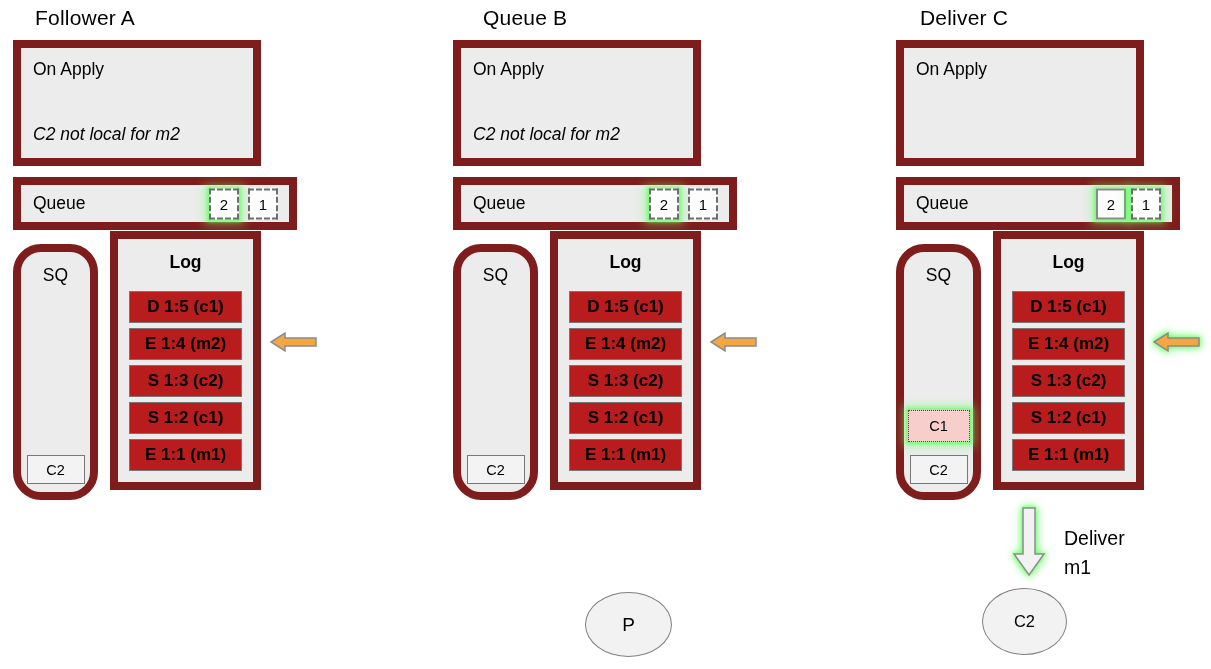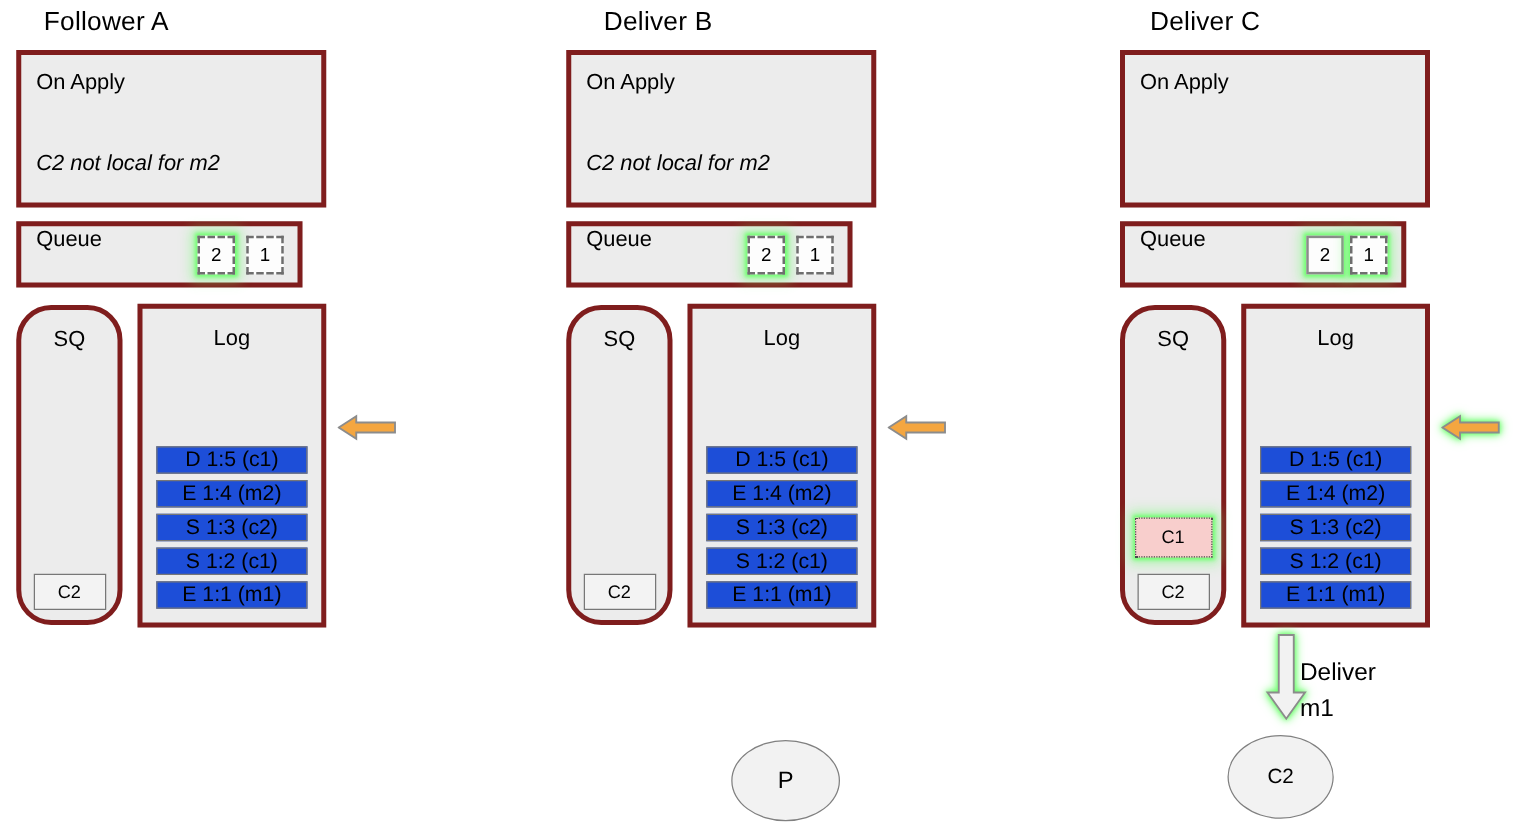--- a/index.html
+++ b/index.html
@@ -16,28 +16,28 @@
 
   .col { position: absolute; top: 0; width: 320px; height: 669px; }
 
   .node-title {
     position: absolute; top: 6px; left: 22px;
     font-size: 21px; font-weight: normal; letter-spacing: 0.2px;
   }
 
   .box {
     position: absolute; box-sizing: border-box;
-    background: #ececec; border: 4px solid #7f1d1d;
+    background: #ececec; border: 8px solid #7f1d1d;
   }
 
   .apply-box { top: 40px; left: 0; width: 248px; height: 126px; padding: 9px 12px; }
   .apply-label { font-size: 17.5px; line-height: 25px; }
   .apply-notes { font-size: 17.5px; line-height: 25px; font-style: italic; white-space: pre-line; margin-top: 40px; }
 
-  .queue-box { top: 177px; left: 0; width: 229px; height: 53px; display: flex; }
+  .queue-box { top: 177px; left: 0; width: 284px; height: 53px; display: flex; align-items: center; }
   .queue-label { font-size: 17.5px; margin-left: 12px; }
   .queue-items { position: absolute; right: 11px; top: 50%; transform: translateY(-50%); display: flex; gap: 9px; }
   .qitem {
     width: 30px; height: 31px; box-sizing: border-box;
     background: #fdfdfd; border: 2px dashed #6e6e6e;
     display: flex; align-items: center; justify-content: center;
     font-size: 15px;
   }
   .qitem.solid { border-style: solid; border-color: #8a8a8a; }
 
@@ -49,37 +49,37 @@
     position: absolute; left: 50%; transform: translateX(-50%);
     width: 58px; height: 29px; box-sizing: border-box;
     background: #f3f3f3; border: 1.5px solid #777;
     display: flex; align-items: center; justify-content: center;
     font-size: 14.5px;
   }
   .sq-item.pos-bottom { bottom: 8px; }
   .sq-item.pos-upper { bottom: 50px; }
   .sq-item.pink { background: #f8cecc; border: 1.6px dotted #4a4a4a; width: 62px; height: 32px; }
 
-  .log-box { top: 243px; left: 97px; width: 151px; height: 259px; }
+  .log-box { top: 231px; left: 97px; width: 151px; height: 259px; font-weight: bold; }
   .log-entries { position: absolute; left: 11px; right: 11px; bottom: 11px; display: flex; flex-direction: column; gap: 5px; }
   .log-entry {
-    height: 22px; box-sizing: border-box;
-    background: #1d4ed8; border: 1.5px solid #777;
+    height: 32px; box-sizing: border-box;
+    background: #b91c1c; border: 1.5px solid #777;
     display: flex; align-items: center; justify-content: center;
     font-size: 17px;
   }
 
   .arrow-left { position: absolute; left: 257px; top: 331px; width: 47px; height: 22px; }
   .arrow-left path { fill: #f4a640; stroke: #8c8c8c; stroke-width: 1.5; }
   .glow-filter { filter: drop-shadow(0 0 2px #6eff6e) drop-shadow(0 0 4px #6eff6e); }
 
   .down-arrow { position: absolute; left: 116px; top: 507px; width: 34px; height: 70px; }
   .down-arrow path { fill: #f2f2f2; stroke: #8c8c8c; stroke-width: 1.5; }
 
-  .deliver-label { position: absolute; left: 144px; top: 524px; font-size: 19.5px; line-height: 29px; white-space: pre-line; }
+  .deliver-label { position: absolute; left: 168px; top: 524px; font-size: 19.5px; line-height: 29px; white-space: pre-line; }
 
   .ellipse {
     position: absolute; box-sizing: border-box;
     background: #f2f2f2; border: 1.8px solid #808080; border-radius: 50%;
     display: flex; align-items: center; justify-content: center;
   }
   .p-ellipse { left: 132px; top: 592px; width: 87px; height: 65px; font-size: 19px; }
   .c2-ellipse { left: 86px; top: 588px; width: 85px; height: 67px; font-size: 16.5px; }
 </style>
 </head>
@@ -118,21 +118,21 @@
         <div class="log-entry">E 1:1 (m1)</div>
       </div>
     </div>
 
     <svg class="arrow-left" viewBox="0 0 47 22">
       <path d="M1,11 L15,2 L15,7 L46,7 L46,15 L15,15 L15,20 Z"></path>
     </svg>
   </div>
 
   <div class="col" style="left:453px">
-    <div class="node-title" style="left:30px">Deliver B</div>
+    <div class="node-title" style="left:30px">Queue B</div>
 
     <div class="box apply-box">
       <div class="apply-label">On Apply</div>
       <div class="apply-notes">C2 not local for m2</div>
     </div>
 
     <div class="box queue-box">
       <span class="queue-label">Queue</span>
       <div class="queue-items">
         <div class="qitem glow">2</div>

